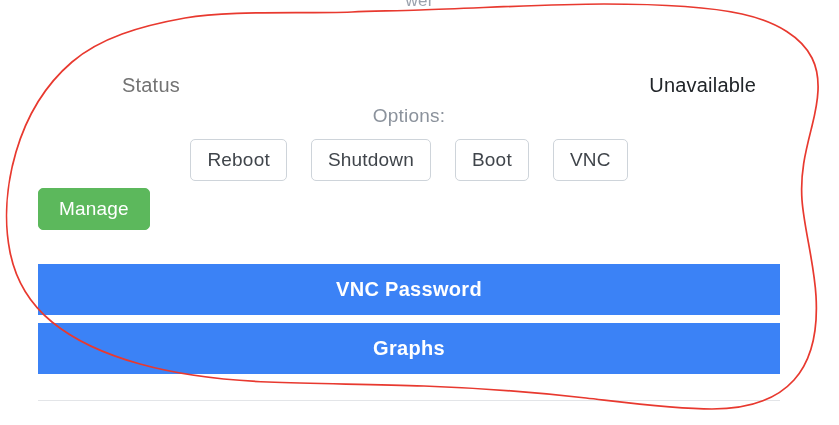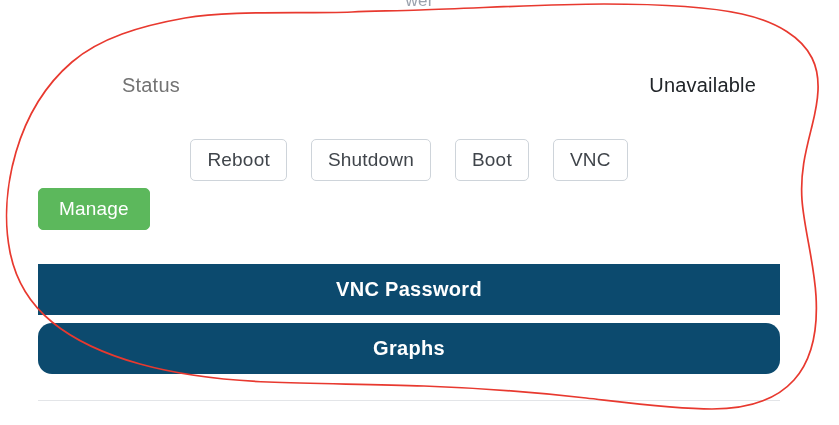--- a/index.html
+++ b/index.html
@@ -126,33 +126,33 @@
     cursor: pointer;
     white-space: nowrap;
   }
 
   
   .section-bar {
     position: absolute;
     left: 38px;
     width: 742px;
     height: 51px;
-    background: #0c4a6e;
+    background: #3b82f6;
     color: #ffffff;
     font-size: 20px;
     font-weight: bold;
     letter-spacing: .3px;
     display: flex;
     align-items: center;
     justify-content: center;
     cursor: pointer;
     box-sizing: border-box;
   }
   #bar-vnc { top: 264px; }
-  #bar-graphs { top: 323px; border-radius: 14px; }
+  #bar-graphs { top: 323px; }
 
   .hrule {
     position: absolute;
     left: 38px;
     top: 400px;
     width: 742px;
     height: 1px;
     background: #e3e5e8;
   }
 
@@ -170,20 +170,21 @@
 <body>
 
 <div id="stage">
 
   <div class="clipped-title">wer</div>
 
 
   <div class="status-label">Status</div>
   <div class="status-value">Unavailable</div>
 
+  <div class="options-label">Options:</div>
 
   <div class="options-row">
     <button class="opt-btn">Reboot</button>
     <button class="opt-btn">Shutdown</button>
     <button class="opt-btn">Boot</button>
     <button class="opt-btn">VNC</button>
   </div>
 
   <div class="manage-row">
     <button class="manage-btn">Manage</button>

